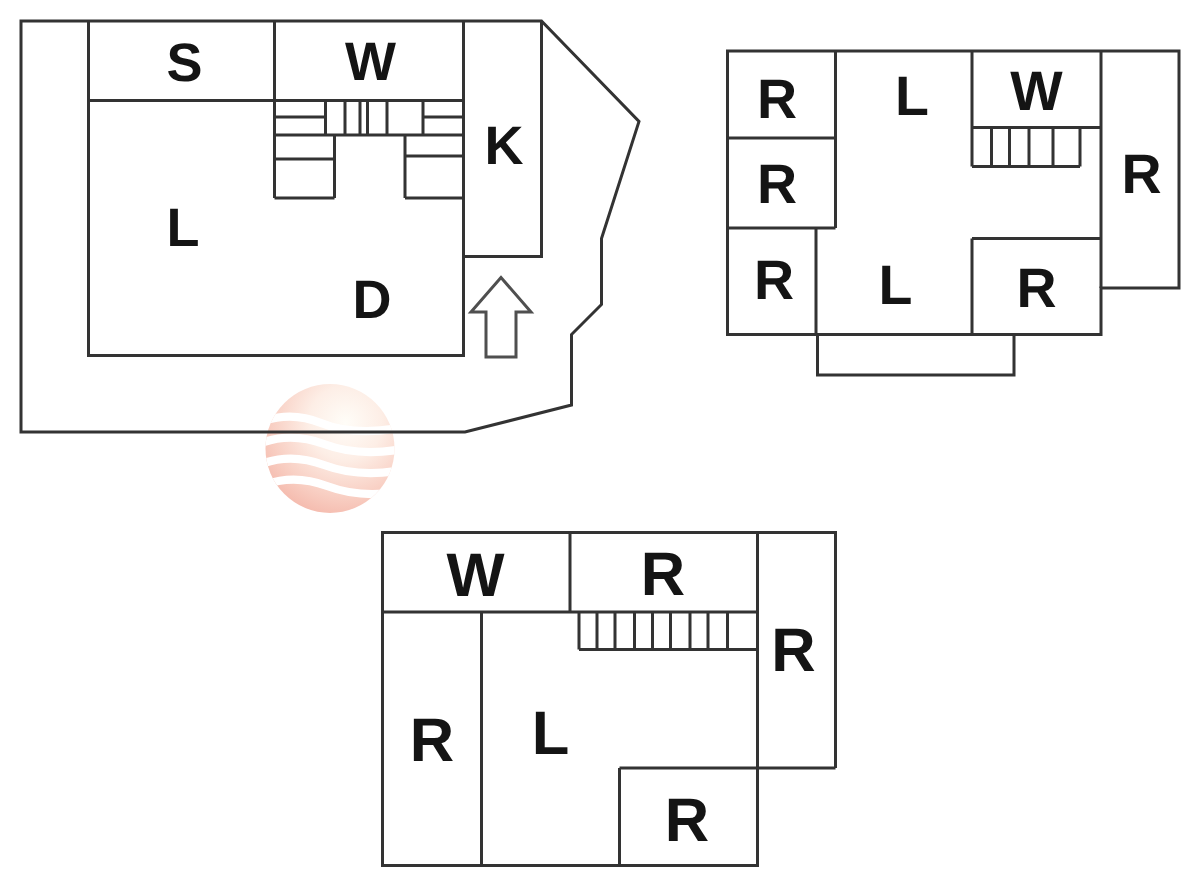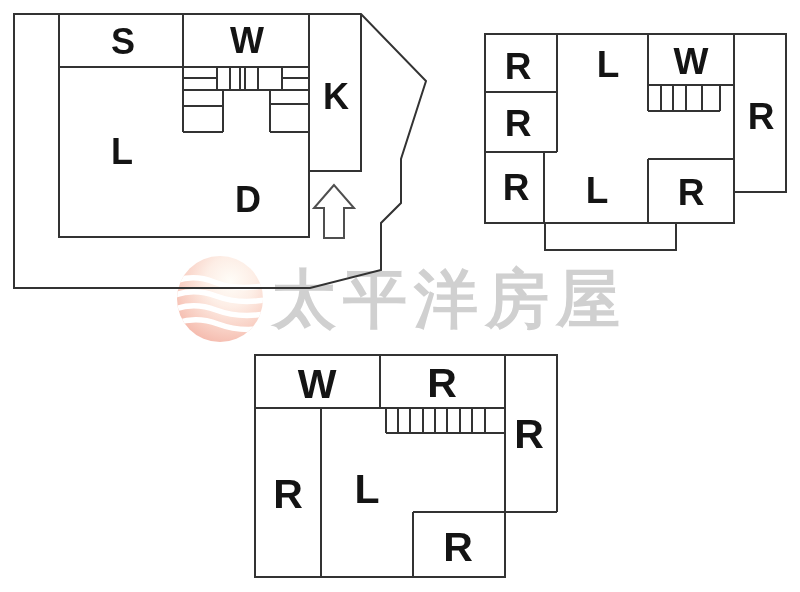--- a/index.html
+++ b/index.html
@@ -57,21 +57,20 @@
           </clipPath>
       </defs>
       <circle cx="44" cy="44" r="43" fill="url(#ballGrad)"></circle>
       <g clip-path="url(#ballClip)" stroke="#ffffff" stroke-width="5.5" fill="none">
         <path d="M-6,28 Q16,18 38,27 T92,30"></path>
         <path d="M-6,42 Q16,32 40,41 T94,44"></path>
         <path d="M-6,56 Q16,46 40,55 T94,58"></path>
         <path d="M-4,70 Q18,60 42,69 T94,72"></path>
       </g>
     </svg>
-    <div class="wm-text">太平洋房屋</div>
   </div>
 
   <svg class="walls" width="800" height="592" viewBox="0 0 800 592">
 
     <g stroke="#333333" stroke-width="2" fill="none">
       <path d="M14,14 L361,14 L426,81 L401,159 L401,203 L381,223 L381,270 L310,288 L14,288 Z"></path>
       <path d="M59,14 L59,237 L309,237 L309,14"></path>
       <path d="M361,14 L361,171 L309,171"></path>
       <path d="M59,67 H309 M183,14 V67"></path>
       <path d="M183,67 V132 M183,90 H309 M217,67 V90 M183,78 H217 M282,67 V90 M282,78 H309

